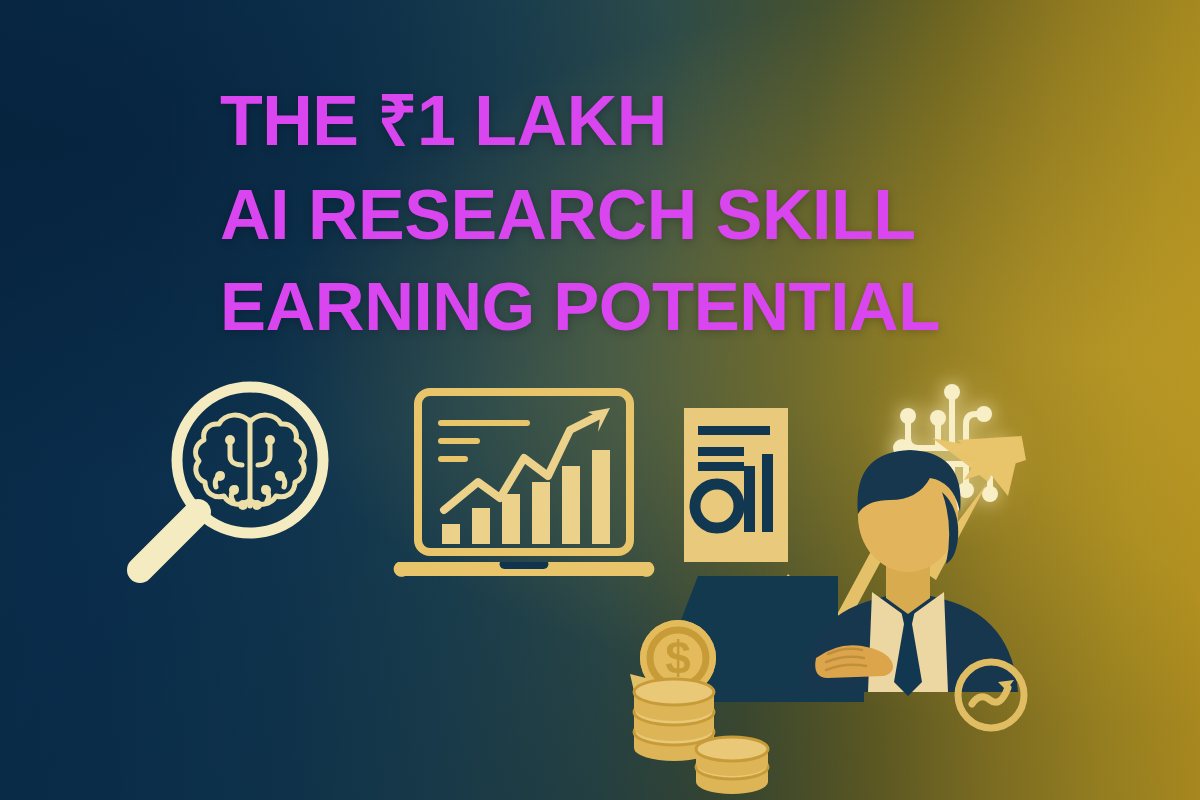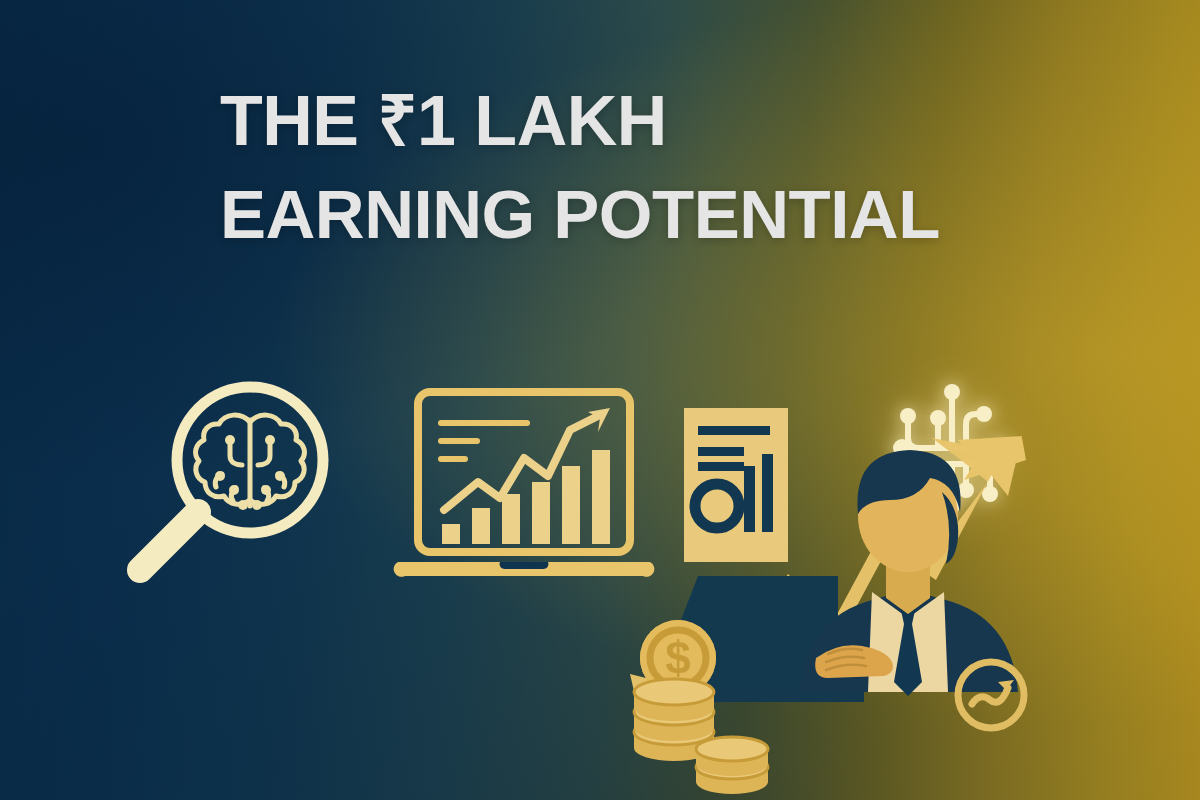--- a/index.html
+++ b/index.html
@@ -52,21 +52,21 @@
   }
 
   
   .headline {
     position: absolute;
     left: 220px;
     top: 86px;
     width: 860px;
   }
   .hl-line {
-    color: #e5e5e5;
+    color: #d946ef;
     font-weight: 700;
     letter-spacing: -0.5px;
     line-height: 1;
     white-space: nowrap;
     text-shadow: 0 2px 10px rgba(0,0,0,0.22);
   }
   .hl-1 { font-size: 70px; margin-bottom: 24px; }
   .hl-2 { font-size: 70px; margin-bottom: 22px; }
   .hl-3 { font-size: 69px; }
 
@@ -89,20 +89,21 @@
 <body>
 
 <div id="stage">
 
   <div class="bg-base"></div>
   <div class="bg-vglow"></div>
   <div class="bg-noise"></div>
 
   <div class="headline">
     <div class="hl-line hl-1">THE ₹1 LAKH</div>
+    <div class="hl-line hl-2">AI RESEARCH SKILL</div>
     <div class="hl-line hl-3">EARNING POTENTIAL</div>
   </div>
 
   <div class="art" id="magnifier-icon">
     <svg viewBox="0 0 240 232" width="240" height="232" aria-hidden="true">
       <g fill="none" stroke="#f5ebc0" stroke-linecap="round" stroke-linejoin="round">
         <circle cx="140" cy="90" r="73" stroke-width="11"></circle>
         <line x1="88" y1="142" x2="30" y2="200" stroke-width="26"></line>
       </g>
 

